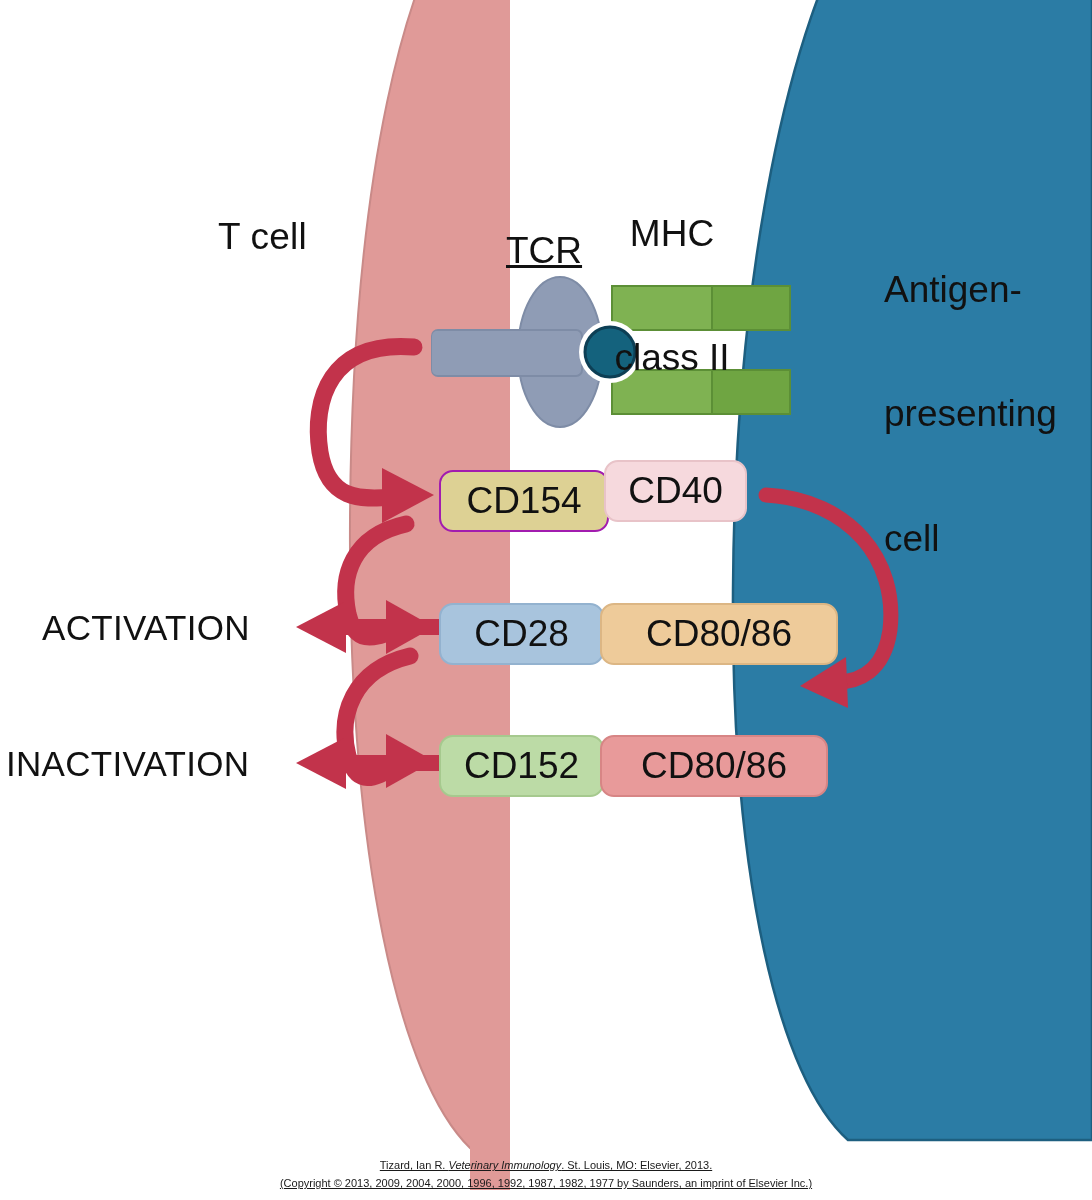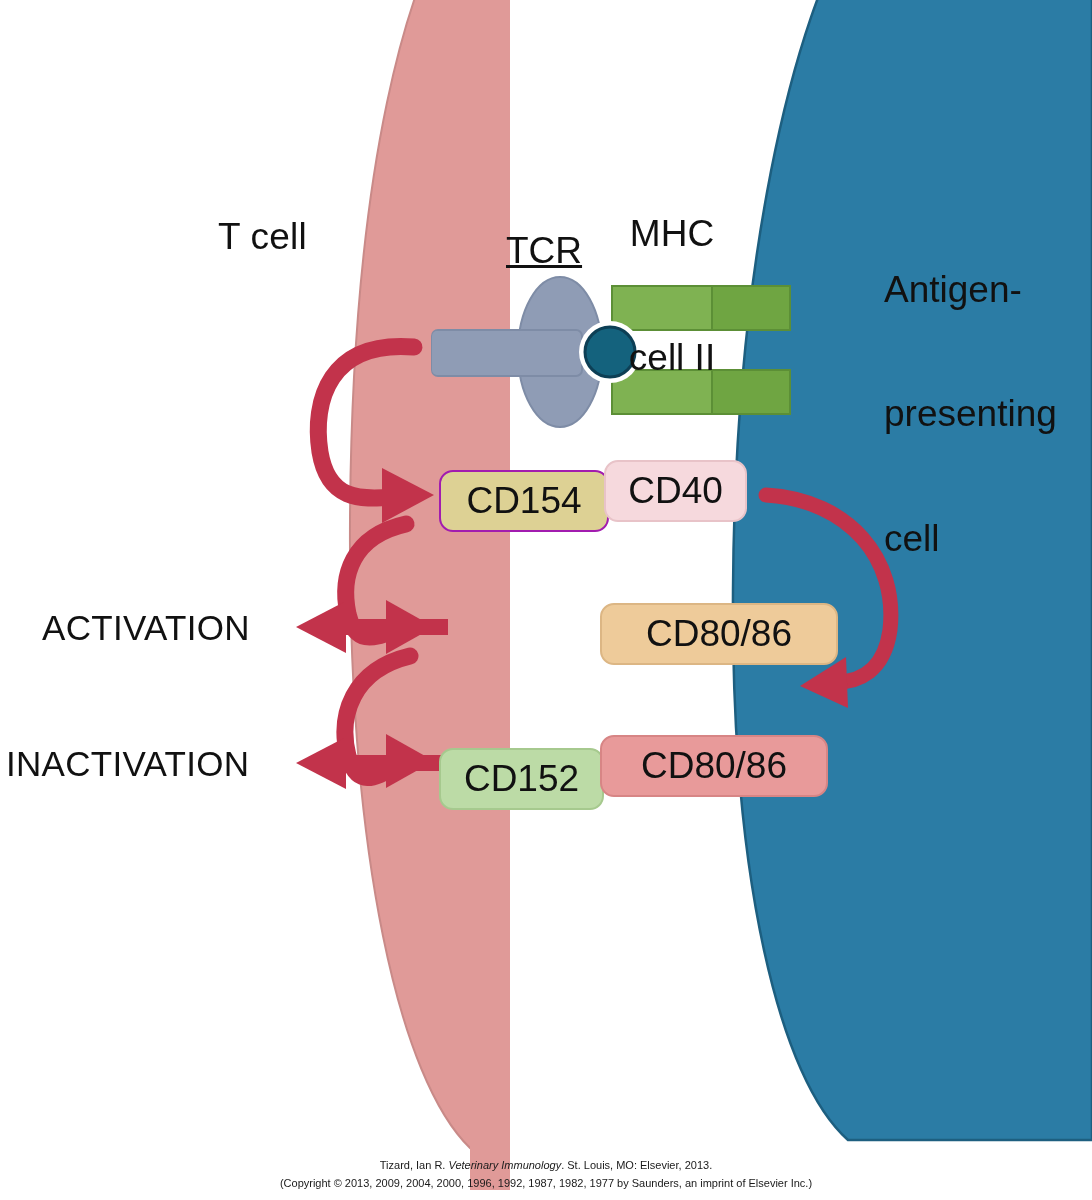--- a/index.html
+++ b/index.html
@@ -65,20 +65,21 @@
   }
   .credit {
     position: absolute;
     left: 0;
     width: 1092px;
     text-align: center;
     font-family: "Liberation Sans", sans-serif;
     color: #1a1a1a;
     font-size: 11px;
     line-height: 1.45;
+    text-decoration: underline;
   }
   .credit i { font-style: italic; }
 </style>
 </head>
 <body>
 
 <div id="stage">
 
   <svg id="figure" viewBox="0 0 1092 1200" xmlns="http://www.w3.org/2000/svg">
 
@@ -163,41 +164,45 @@
 
   <div class="rcp" style="left:439px; top:470px; width:170px; height:62px; border-radius:14px;
               background:#ddd194; border:2px solid #a21caf;">
     <span>CD154</span>
   </div>
   <div class="rcp" style="left:604px; top:460px; width:143px; height:62px; border-radius:14px;
               background:#f6d9dd; border:2px solid #e8c3c8;">
     <span>CD40</span>
   </div>
 
+  <div class="rcp" style="left:439px; top:603px; width:165px; height:62px; border-radius:14px;
+              background:#a8c4dd; border:2px solid #93b2cf;">
+    <span>CD28</span>
+  </div>
   <div class="rcp" style="left:600px; top:603px; width:238px; height:62px; border-radius:14px;
               background:#eecb9a; border:2px solid #dcb684;">
     <span>CD80/86</span>
   </div>
 
   <div class="rcp" style="left:439px; top:735px; width:165px; height:62px; border-radius:14px;
-              background:#bcdba6; border:2px solid #a6c98e;margin-top:13px;">
+              background:#bcdba6; border:2px solid #a6c98e;">
     <span>CD152</span>
   </div>
   <div class="rcp" style="left:600px; top:735px; width:228px; height:62px; border-radius:14px;
               background:#e89a9a; border:2px solid #d78585;">
     <span>CD80/86</span>
   </div>
 
   <div class="lbl lbl-cell" style="left:218px; top:216px;">T cell</div>
 
   <div class="lbl lbl-tcr" style="left:506px; top:230px;">TCR</div>
 
   <div class="lbl lbl-mhc" style="left:592px; top:130px; width:160px;">
     <div>MHC</div>
-    <div>cell II</div>
+    <div>class II</div>
   </div>
 
   <div class="lbl lbl-apc" style="left:884px; top:186px; width:210px;">
     <div>Antigen-</div>
     <div>presenting</div>
     <div>cell</div>
   </div>
 
   <div class="lbl lbl-outcome" style="left:42px; top:608px;">ACTIVATION</div>
 

